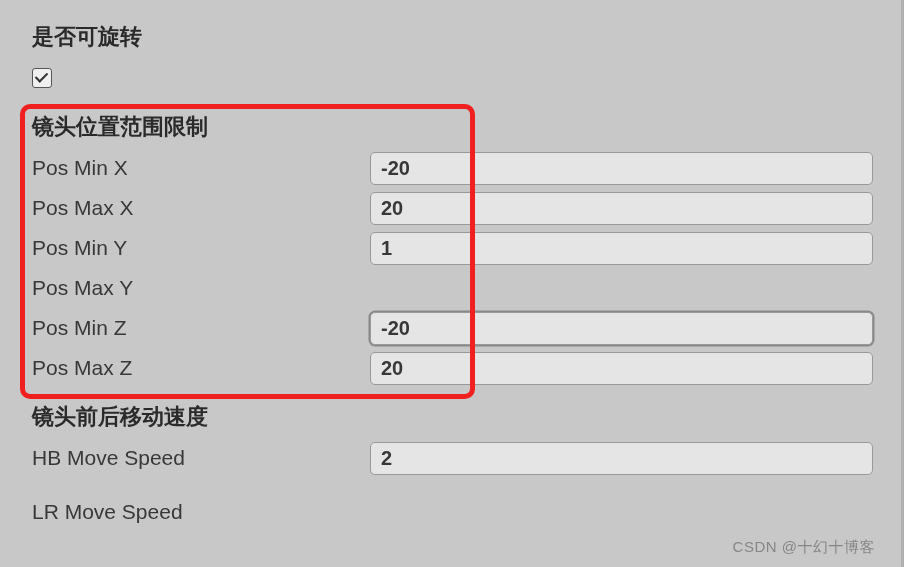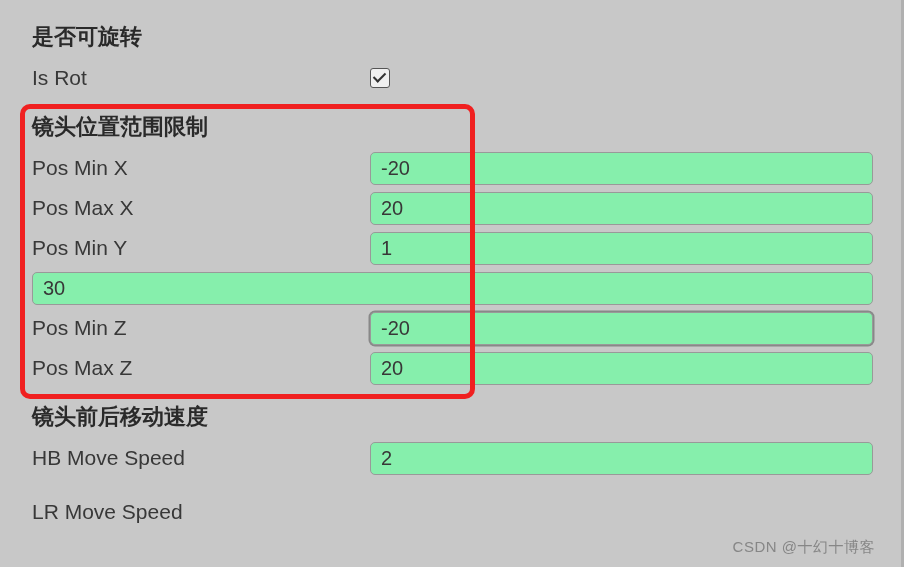--- a/index.html
+++ b/index.html
@@ -37,25 +37,26 @@
     }
     .field {
       flex: 1;
       margin-right: 8px;
     }
     input[type="text"] {
       width: 100%;
       height: 33px;
       border: 1px solid #999;
       border-radius: 5px;
-      background: #86efac;
+      background: #e5e5e5;
       font-size: 20px;
       padding: 0 10px;
       color: #383838;
       outline: none;
+      font-weight: bold;
     }
     .checkbox {
       width: 20px;
       height: 20px;
       border: 1.5px solid #555;
       border-radius: 3px;
       background: #f0f0f0;
       position: relative;
       display: inline-block;
     }
@@ -92,41 +93,40 @@
     .focused {
       box-shadow: 0 0 0 1.5px #888;
     }
   </style>
 </head>
 <body>
 
 <div class="panel">
   <div class="section-header">是否可旋转</div>
   <div class="row">
-    <div class="label">Is Rot</div>
     <div class="checkbox checked"></div>
   </div>
 
   <div class="spacer"></div>
 
   <div class="section-header">镜头位置范围限制</div>
   <div class="row">
     <div class="label">Pos Min X</div>
     <div class="field"><input type="text" value="-20" style=""></div>
   </div>
   <div class="row">
     <div class="label">Pos Max X</div>
     <div class="field"><input type="text" value="20" style=""></div>
   </div>
   <div class="row">
     <div class="label">Pos Min Y</div>
     <div class="field"><input type="text" value="1" style=""></div>
   </div>
   <div class="row">
-    <div class="field"><input type="text" value="30" style=""></div>
+    <div class="label">Pos Max Y</div>
   </div>
   <div class="row">
     <div class="label">Pos Min Z</div>
     <div class="field"><input type="text" class="focused" value="-20" style=""></div>
   </div>
   <div class="row">
     <div class="label">Pos Max Z</div>
     <div class="field"><input type="text" value="20" style=""></div>
   </div>
 

